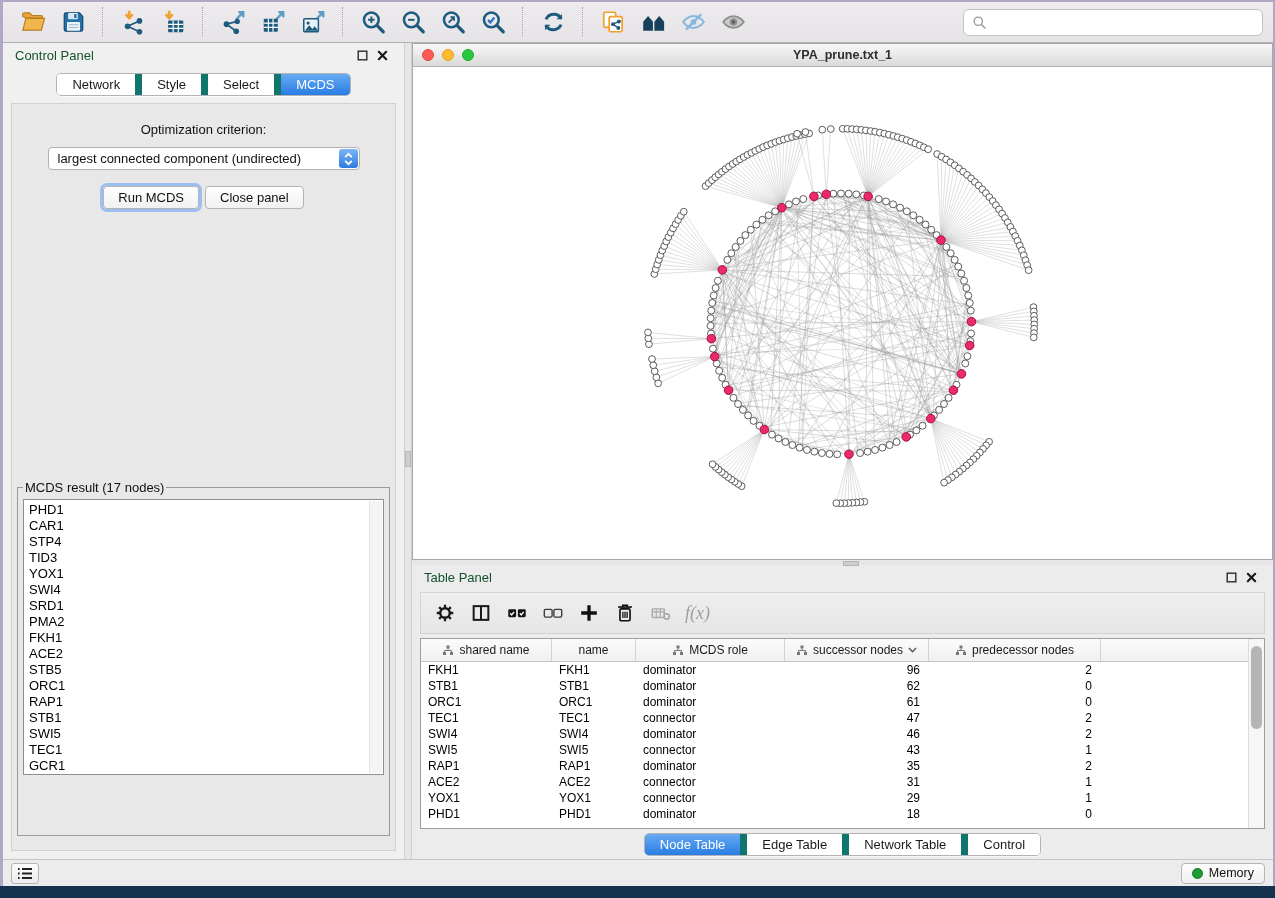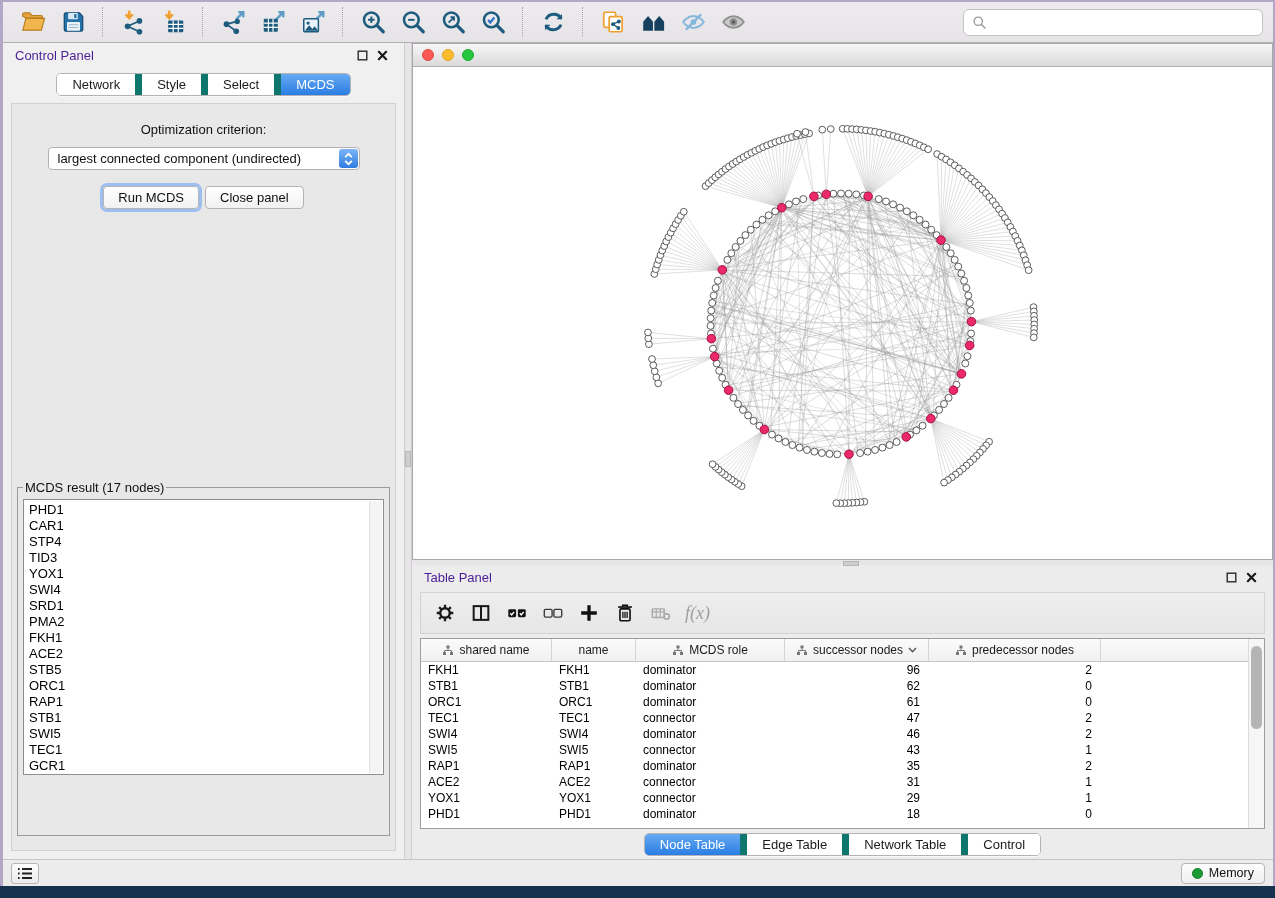--- a/index.html
+++ b/index.html
@@ -22,21 +22,21 @@
   .search-box{width:282px;height:25px;border:1px solid #c4c2c4;border-radius:6px;background:#fff;
     display:flex;align-items:center;padding:0 8px;}
   .search-box input{border:none;outline:none;flex:1;font-size:13px;font-family:"Liberation Sans",sans-serif;background:transparent;}
 
   
   .main{flex:1;display:flex;min-height:0;}
 
   
   .control-panel{width:401px;flex:0 0 auto;background:#f1f0f1;display:flex;flex-direction:column;}
   .panel-hdr{height:25px;display:flex;align-items:center;padding:0 12px;flex:0 0 auto;}
-  .panel-hdr .ttl{font-size:13px;color:#4c1d95;}
+  .panel-hdr .ttl{font-size:13px;color:#14532d;}
   .panel-hdr .spacer{flex:1;}
   .hdr-ico{width:20px;height:16px;border:none;background:transparent;display:flex;align-items:center;justify-content:center;padding:0;cursor:pointer;}
   .cp-tabs-row{display:flex;justify-content:center;padding:5px 8px 7px;flex:0 0 auto;}
   .seg{display:inline-flex;border:1px solid #b4b2b4;border-radius:5px;overflow:hidden;background:#fff;box-shadow:0 1px 0 rgba(255,255,255,.6);}
   .seg button{font-family:"Liberation Sans",sans-serif;font-size:13px;color:#1a1a1a;background:#fff;border:none;border-left:7px solid #0f766e;
     padding:3px 15px;cursor:pointer;line-height:15px;}
   .seg button:first-child{border-left:none;}
   .seg button.active{background:linear-gradient(#66aaf2,#2a7de4);color:#fff;}
   .cp-content{flex:1;margin:0 8px 8px 8px;border:1px solid #d2d0d2;background:#e9e8e9;display:flex;flex-direction:column;min-height:0;}
   .opt-label{text-align:center;font-size:13px;color:#111;margin-top:18px;}
@@ -324,20 +324,21 @@
 
     <div class="right-stack">
 
       <div class="net-frame">
         <div class="net-titlebar">
           <div class="lights">
             <span class="light red"></span>
             <span class="light yellow"></span>
             <span class="light green"></span>
           </div>
+          <div class="net-title">YPA_prune.txt_1</div>
         </div>
         <div class="net-canvas">
           <svg id="net-svg" width="100%" height="100%" viewBox="0 0 861 494" preserveAspectRatio="xMidYMid meet">
               <line x1="369.5" y1="141.3" x2="300.9" y2="285.5" stroke="#8F8F8F" stroke-width="0.75" opacity="0.42"></line>
               <line x1="369.5" y1="141.3" x2="525.4" y2="169.3" stroke="#8F8F8F" stroke-width="0.75" opacity="0.42"></line>
               <line x1="369.5" y1="141.3" x2="468.5" y2="133.1" stroke="#8F8F8F" stroke-width="0.75" opacity="0.42"></line>
               <line x1="369.5" y1="141.3" x2="537.4" y2="331.6" stroke="#8F8F8F" stroke-width="0.75" opacity="0.42"></line>
               <line x1="369.5" y1="141.3" x2="298.8" y2="244.0" stroke="#8F8F8F" stroke-width="0.75" opacity="0.42"></line>
               <line x1="369.5" y1="141.3" x2="559.3" y2="244.3" stroke="#8F8F8F" stroke-width="0.75" opacity="0.42"></line>
               <line x1="369.5" y1="141.3" x2="513.5" y2="157.9" stroke="#8F8F8F" stroke-width="0.75" opacity="0.42"></line>

